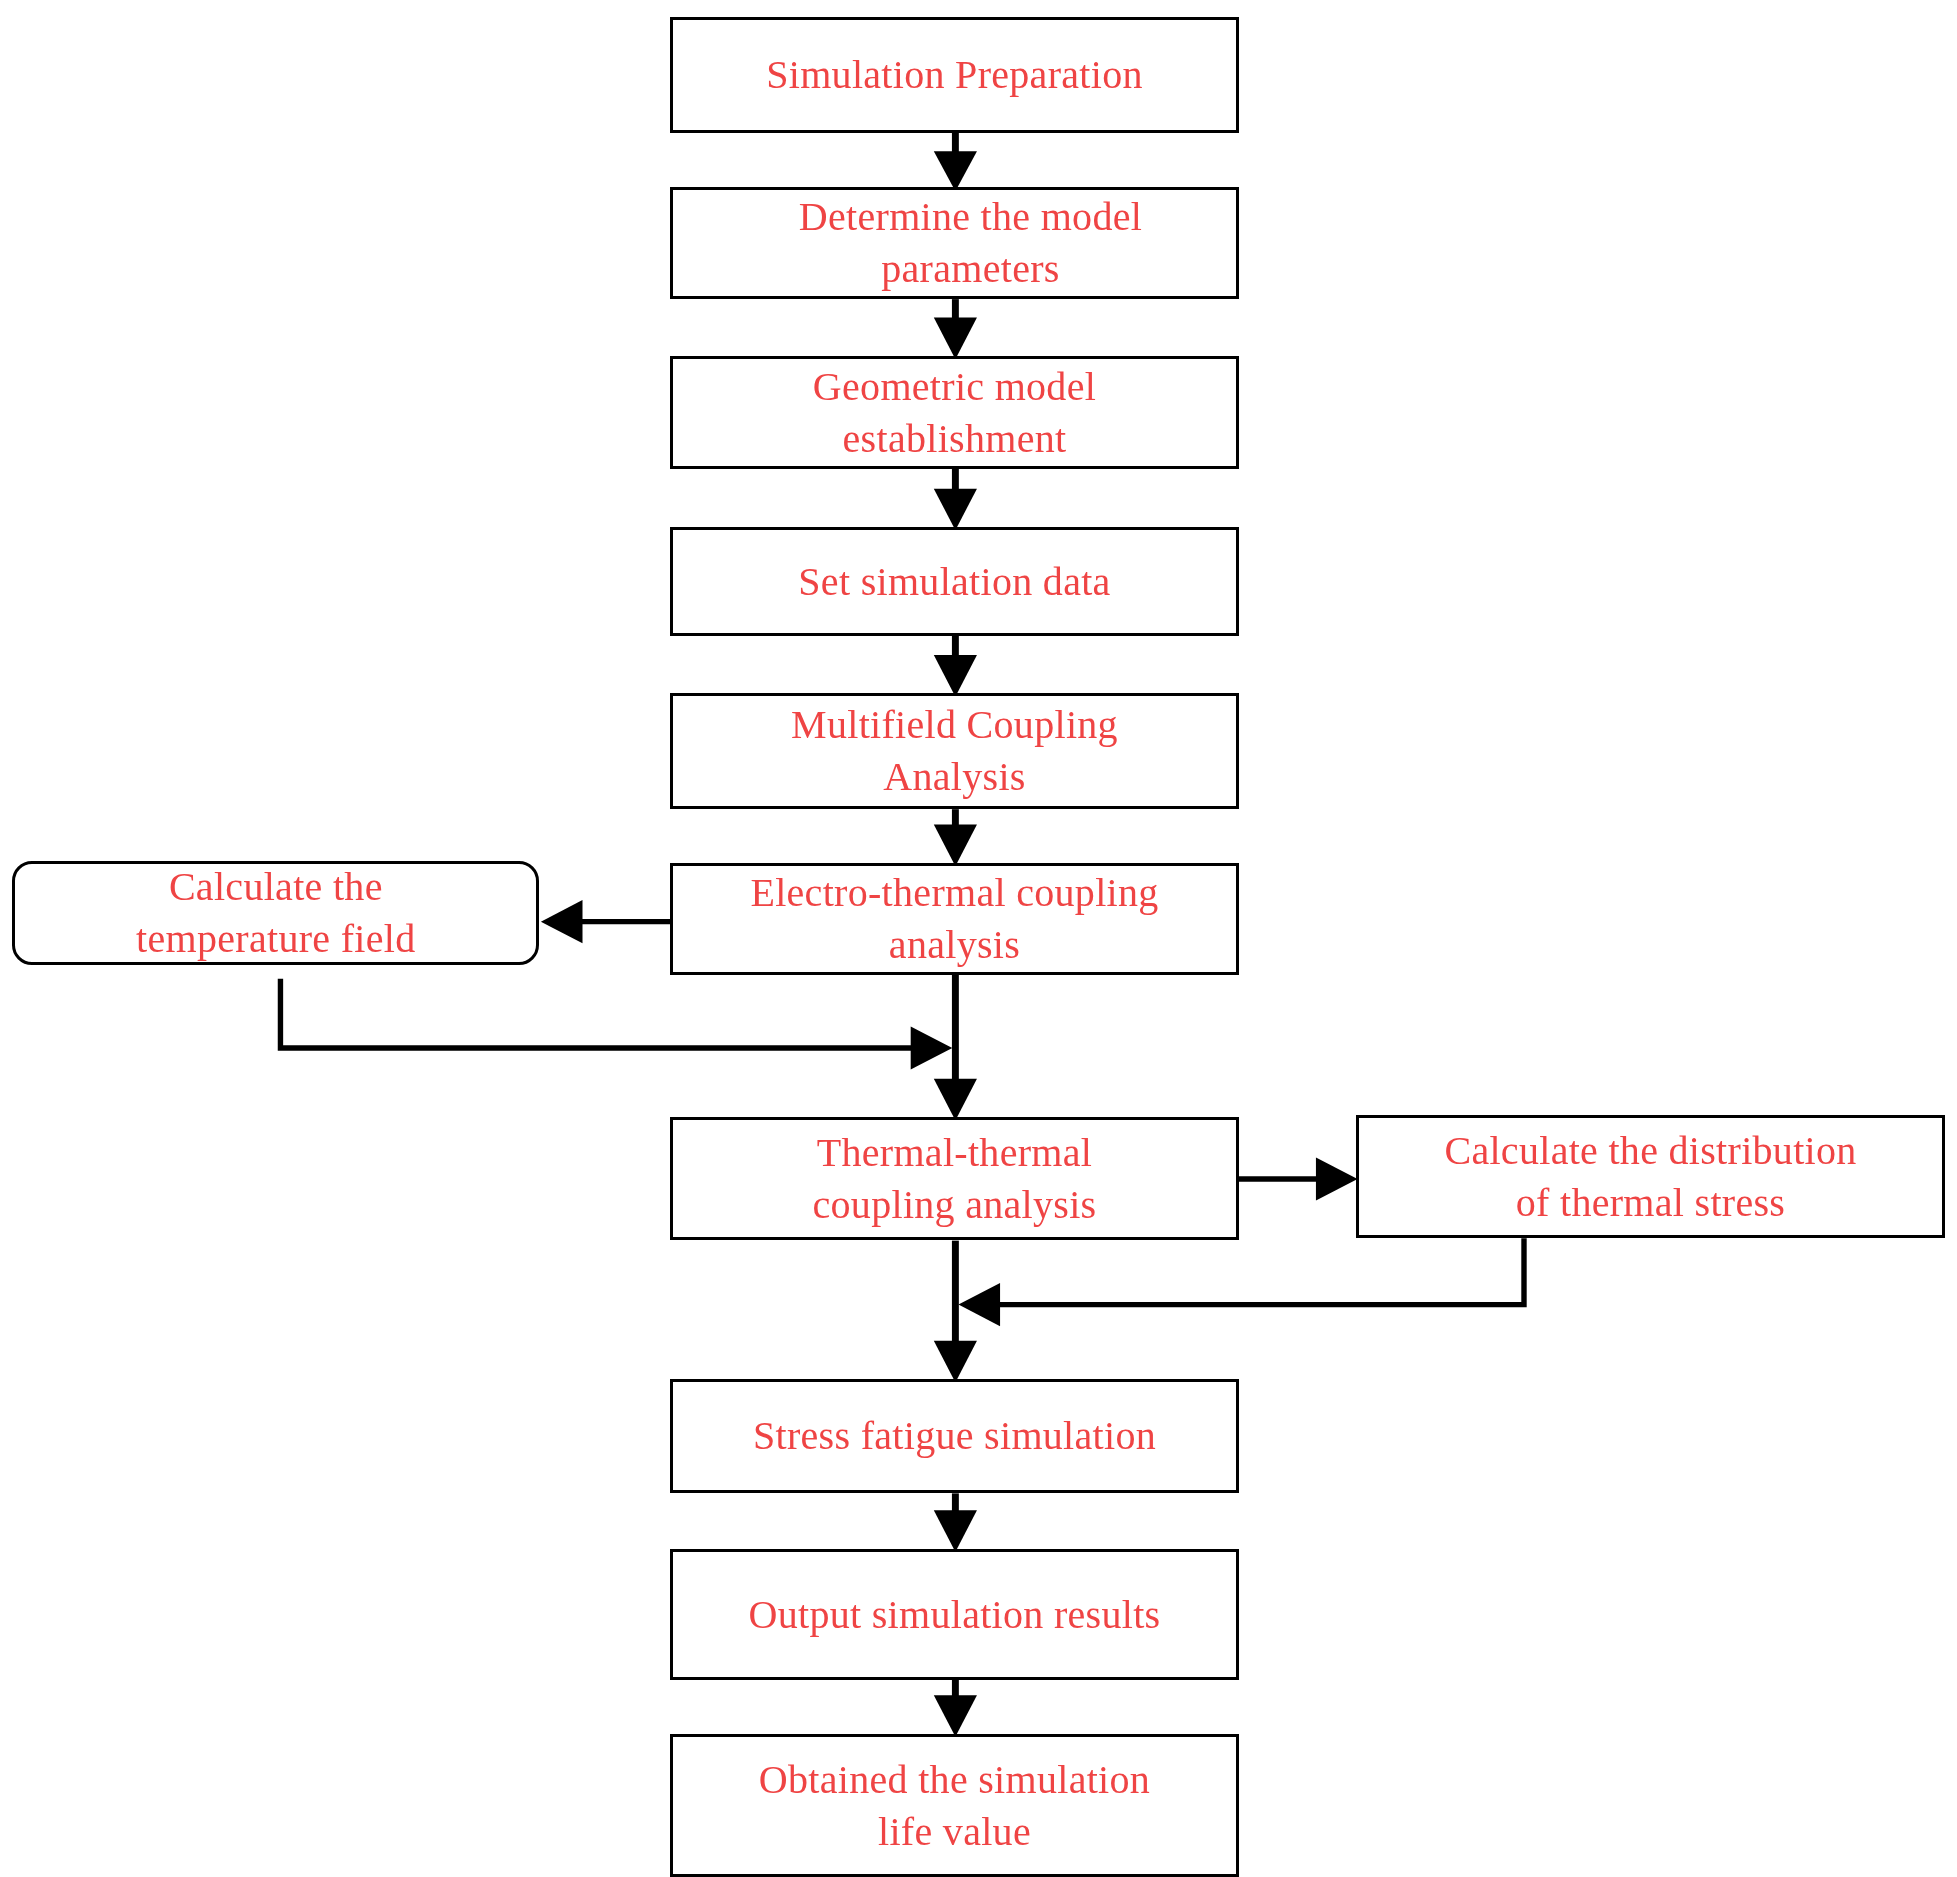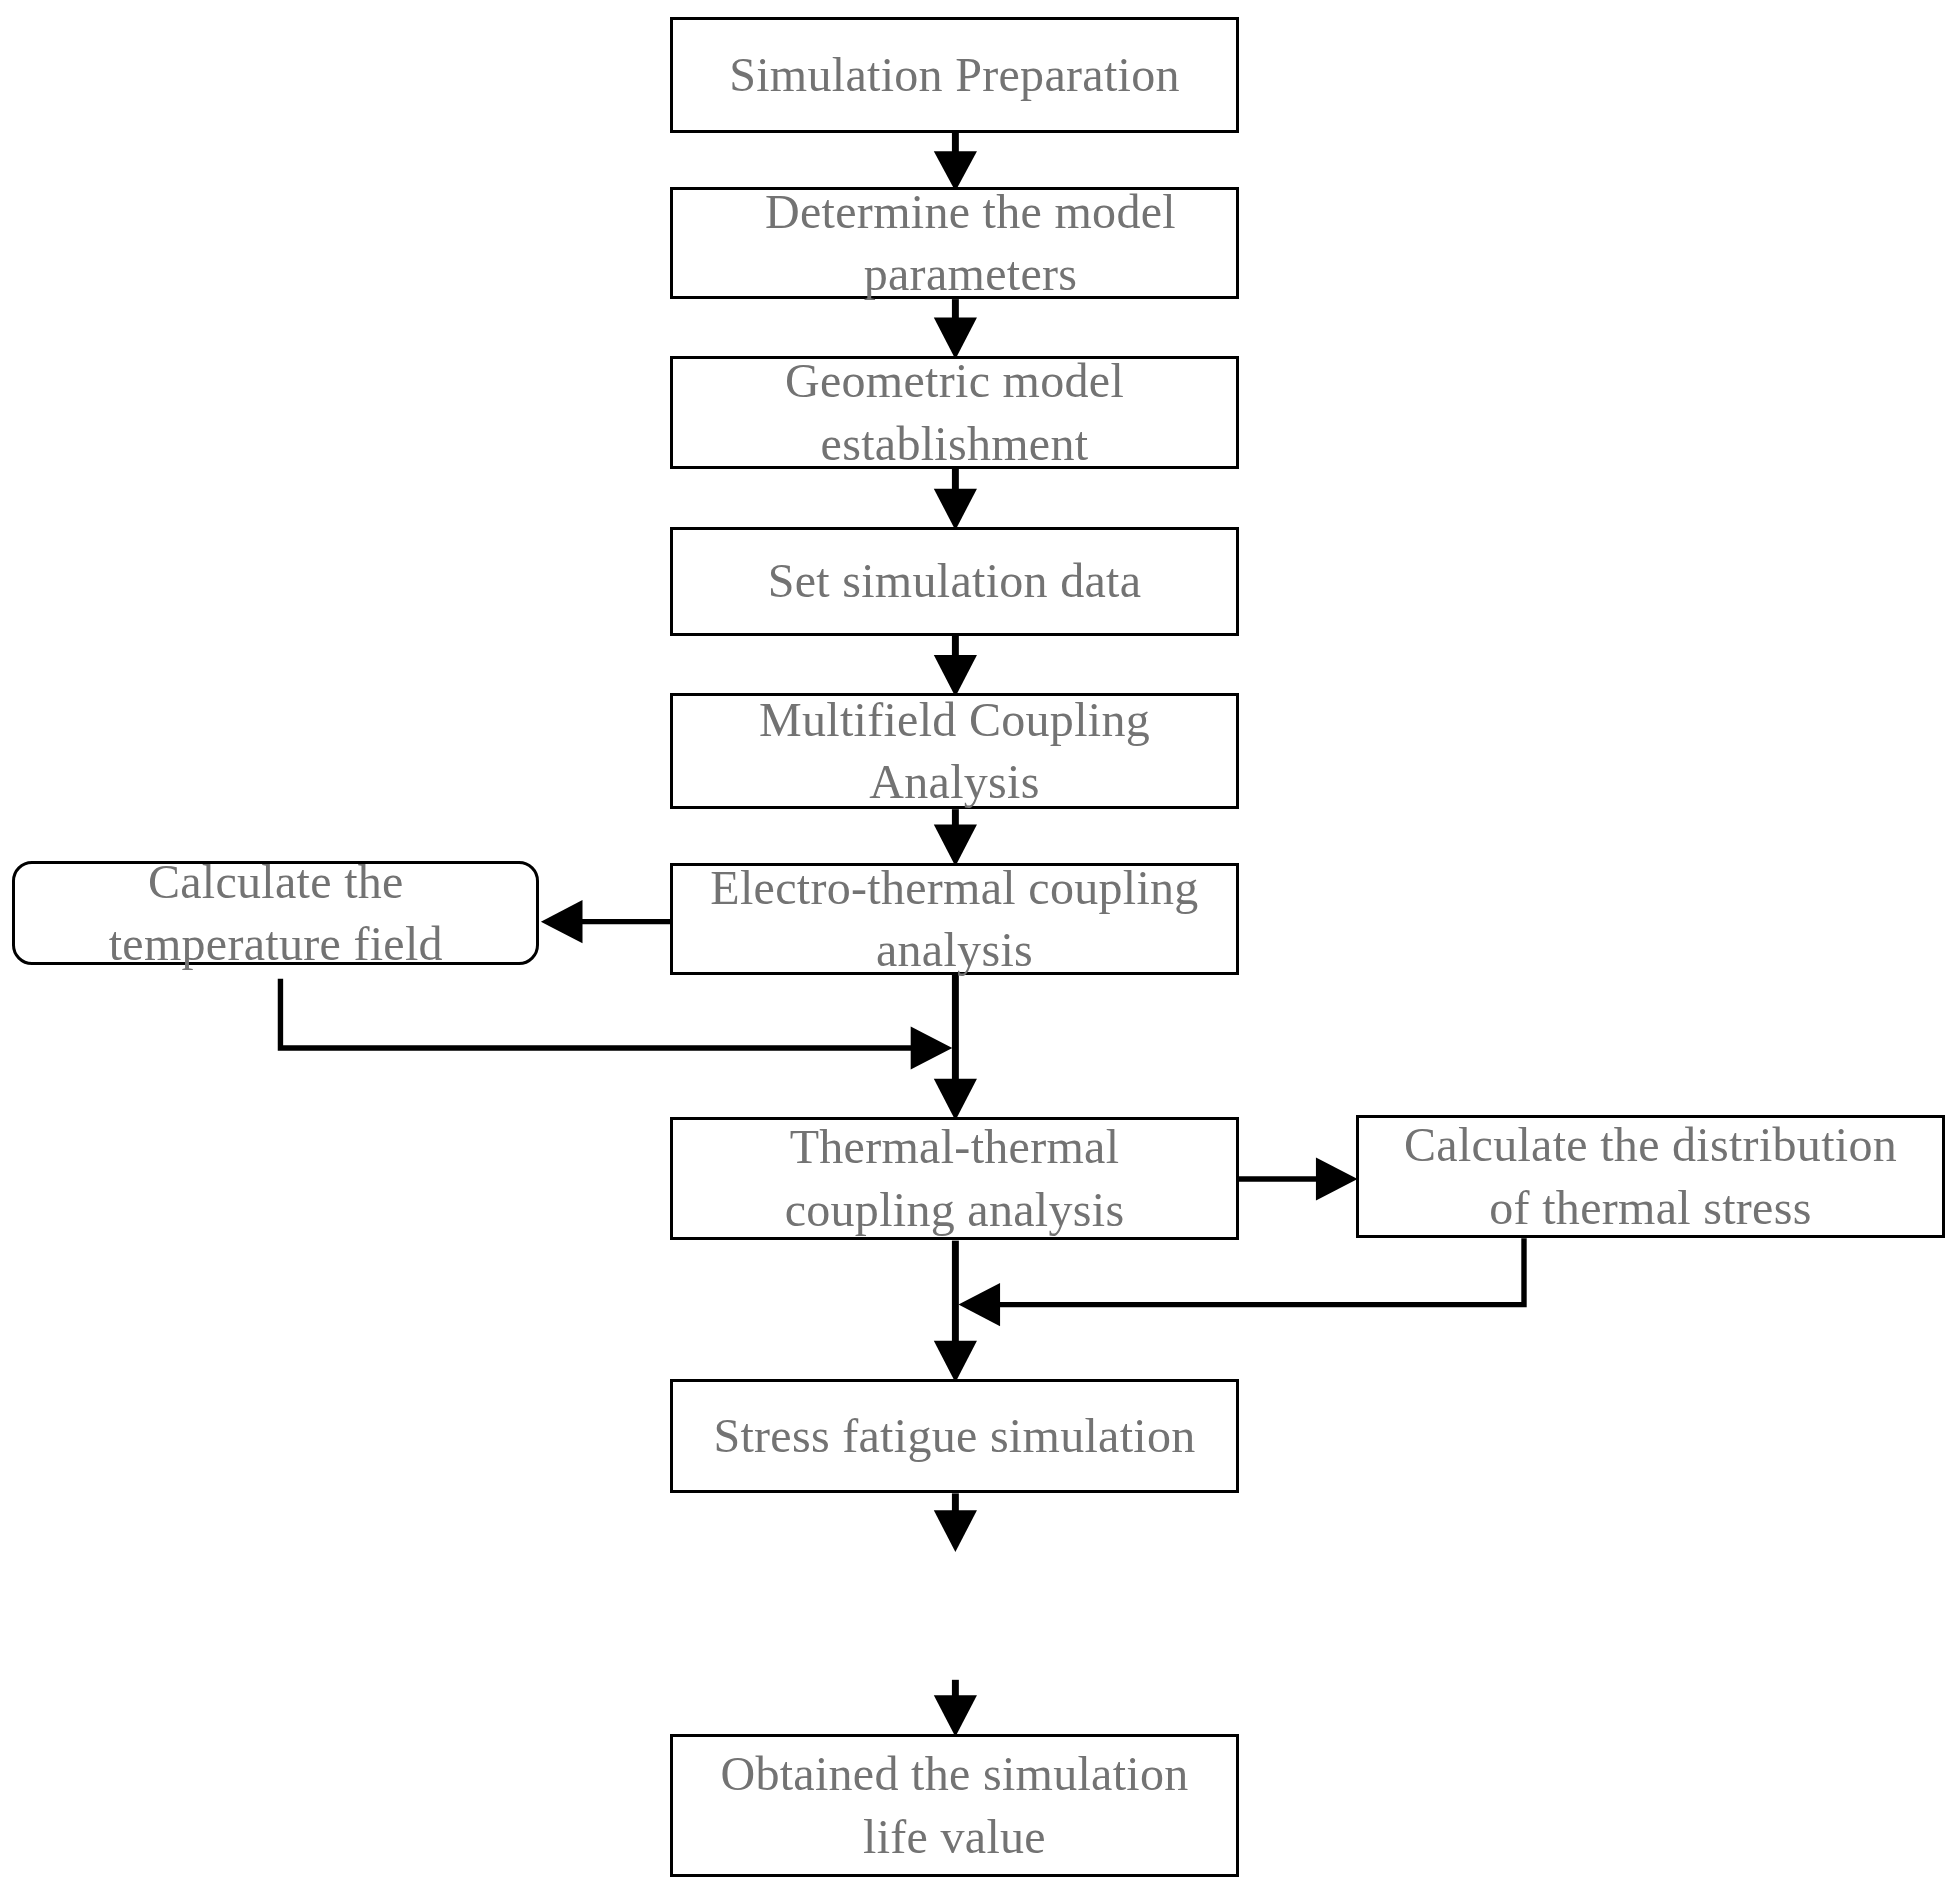--- a/index.html
+++ b/index.html
@@ -30,23 +30,23 @@
     box-sizing: border-box;
     border: 3.9px solid #000000;
     background: #ffffff;
     display: flex;
     align-items: center;
     justify-content: center;
     text-align: center;
   }
   .node-label {
     font-family: "Liberation Serif", "DejaVu Serif", serif;
-    font-size: 48px;
+    font-size: 40px;
     line-height: 1.30;
-    color: #737373;
+    color: #ef4444;
     letter-spacing: 0.3px;
     padding: 0 9.2px;
     white-space: pre-line;
   }
   .edge-line {
     stroke: #000000;
     fill: none;
   }
   .edge-thick { stroke-width: 9; }
   .edge-thin  { stroke-width: 7; }
@@ -165,20 +165,23 @@
 
   <div class="node-box" style="left:1356px; top:1115px; width:589px; height:123px;">
     <span class="node-label">Calculate  the distribution
 of thermal stress</span>
   </div>
 
   <div class="node-box" style="left:670px; top:1379px; width:569px; height:114px;">
     <span class="node-label">Stress fatigue simulation</span>
   </div>
 
+  <div class="node-box" style="left:670px; top:1549px; width:569px; height:131px;">
+    <span class="node-label">Output simulation  results</span>
+  </div>
 
   <div class="node-box" style="left:670px; top:1734px; width:569px; height:143px;">
     <span class="node-label">Obtained the simulation
 life value</span>
   </div>
 
 </div>
 
 
 </body></html>

